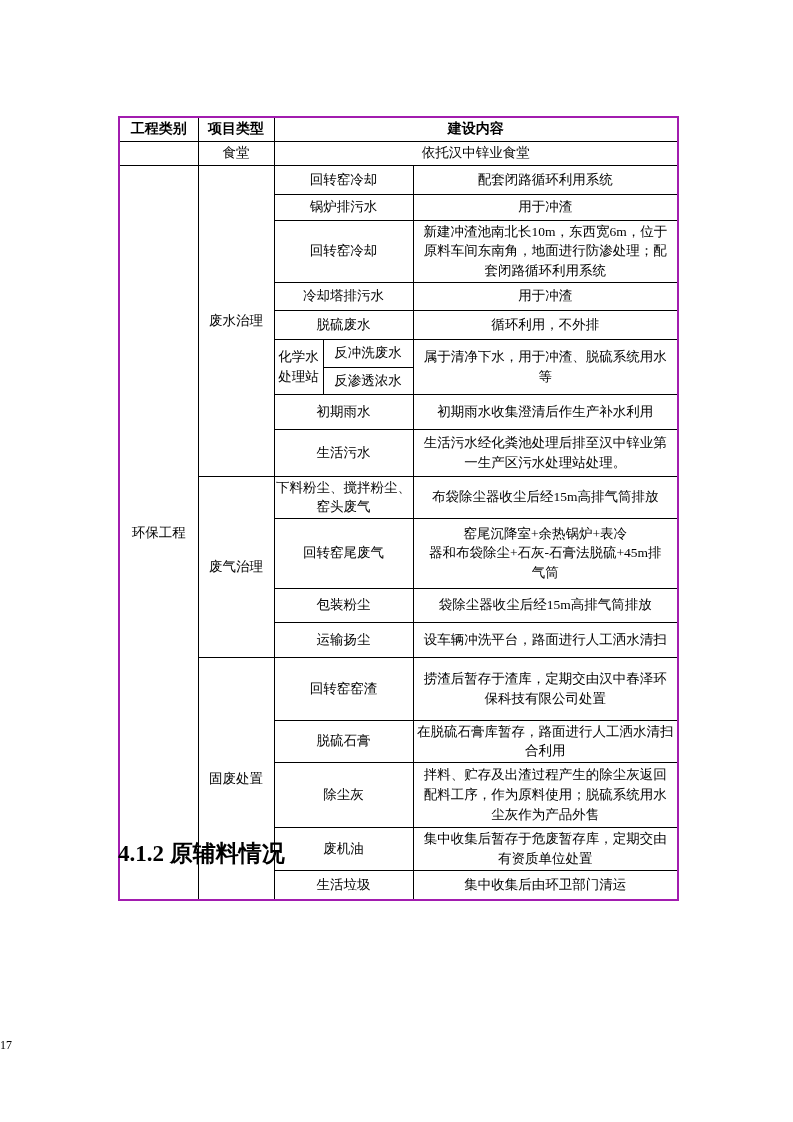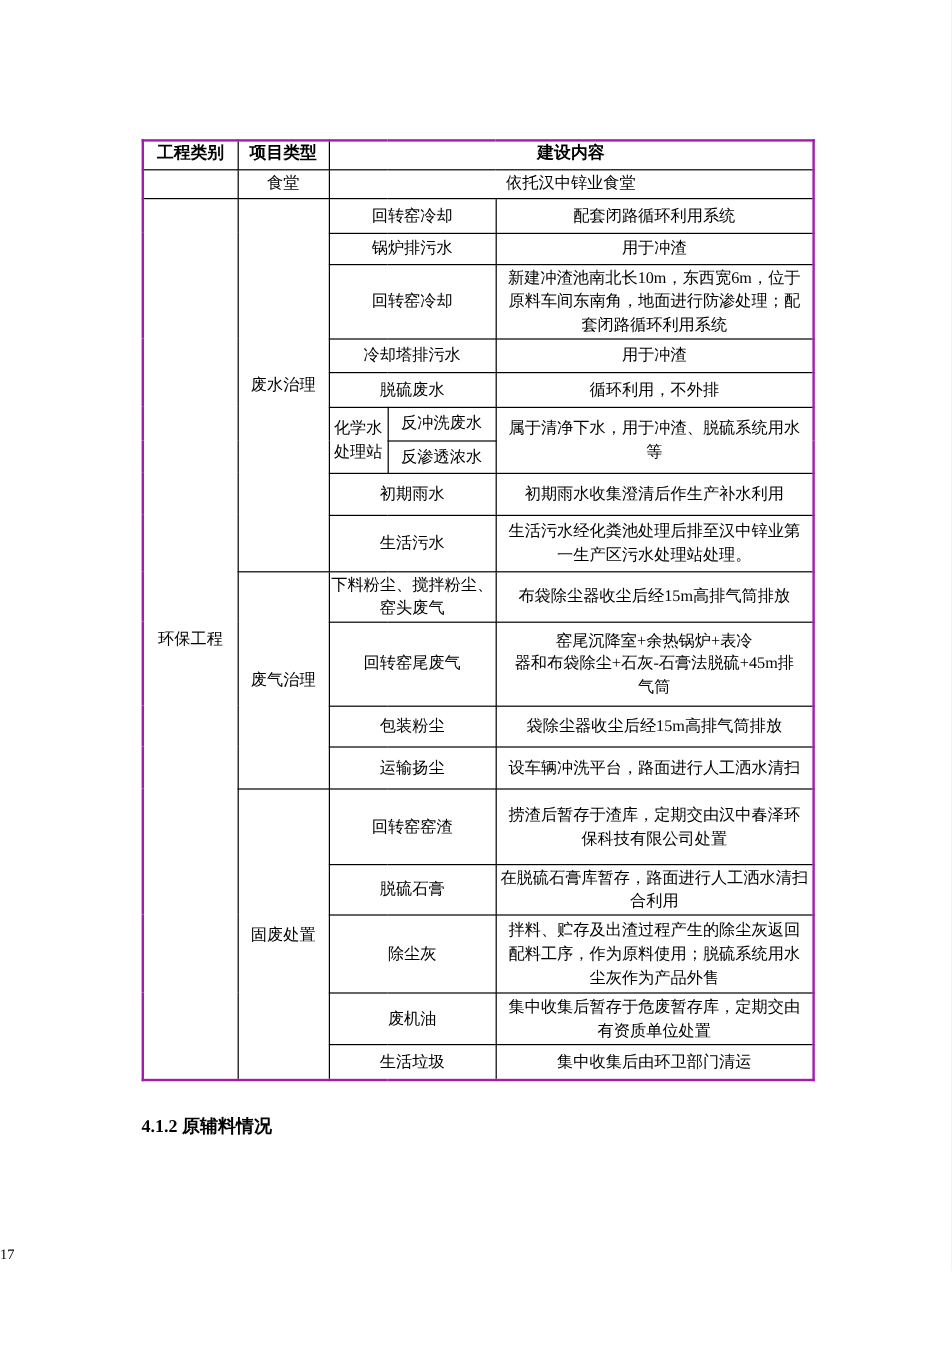--- a/index.html
+++ b/index.html
@@ -35,22 +35,22 @@
     overflow: hidden;
   }
   .doc-table th {
     font-weight: bold;
     font-size: 14px;
     white-space: nowrap;
   }
   .section-heading {
     position: absolute;
     left: 118px;
-    top: 929px;
-    font-size: 15px;
+    top: 838px;
+    font-size: 23px;
     font-weight: bold;
     line-height: 1.4;
   }
   .body-paragraph {
     position: absolute;
     left: 118px;
     top: 931px;
     width: 559px;
     font-size: 15px;
     line-height: 1.5;

